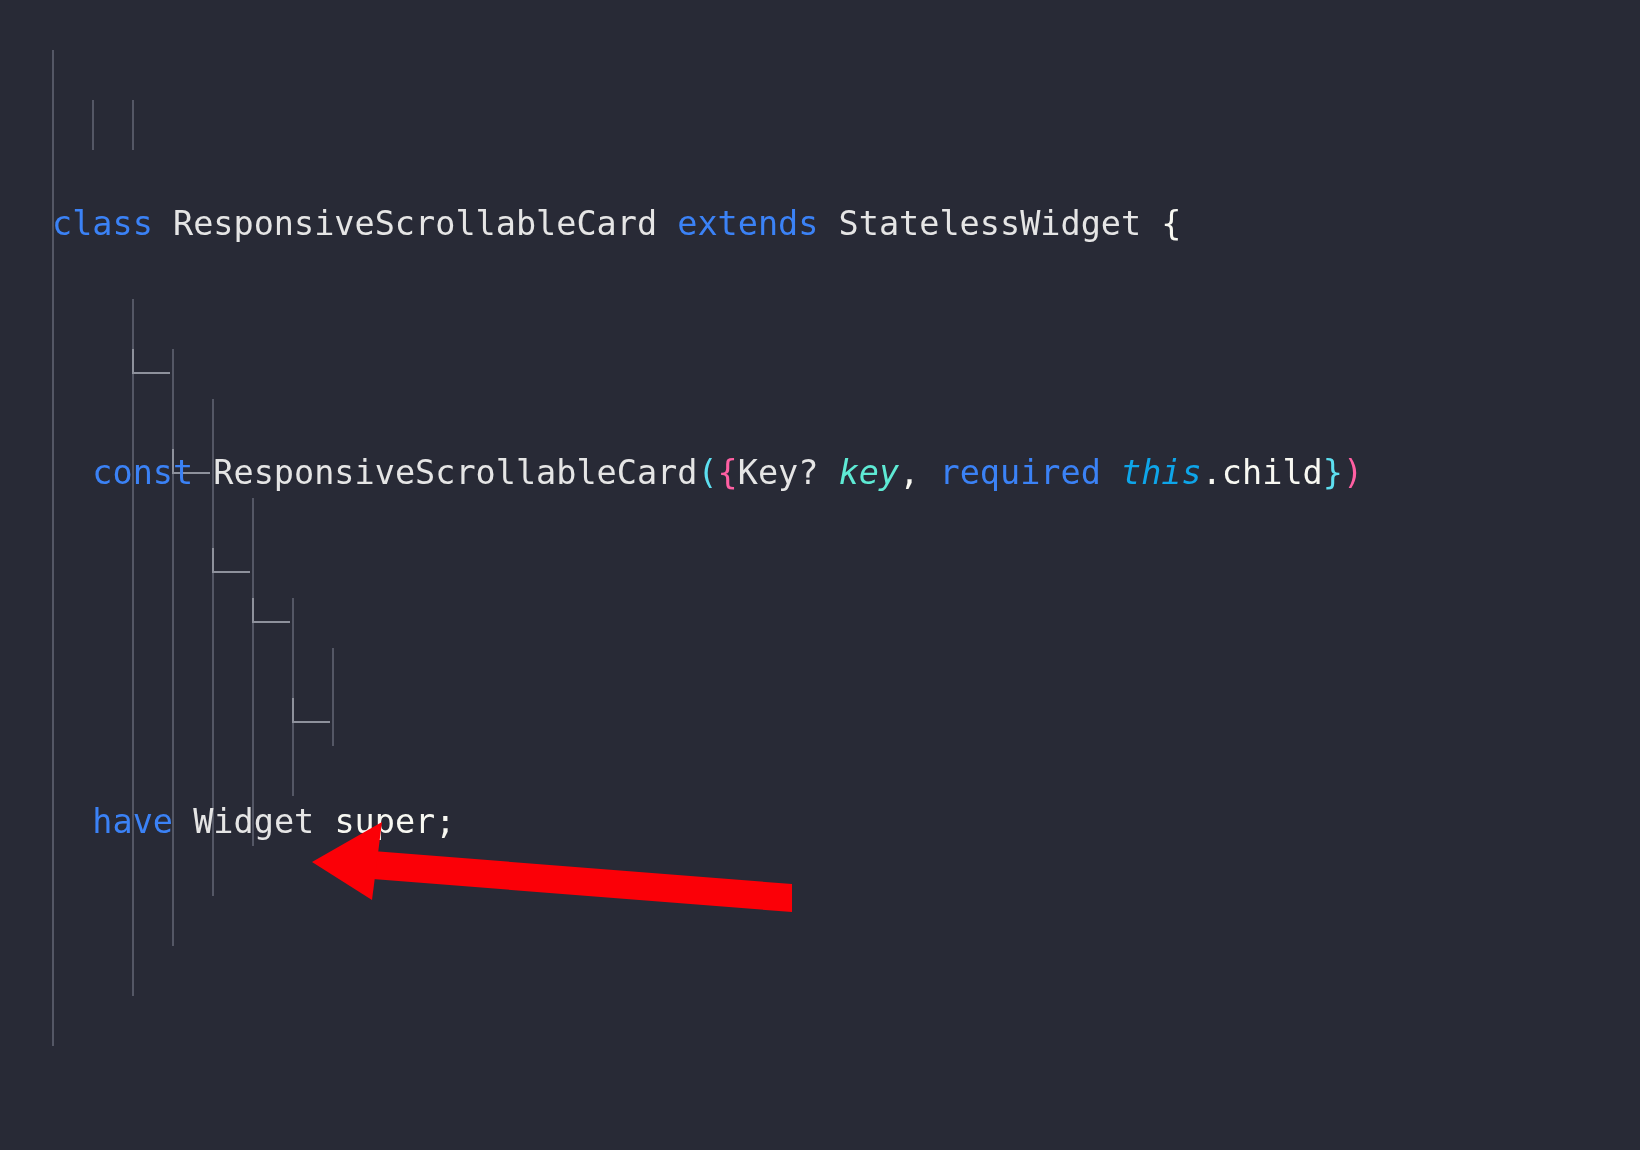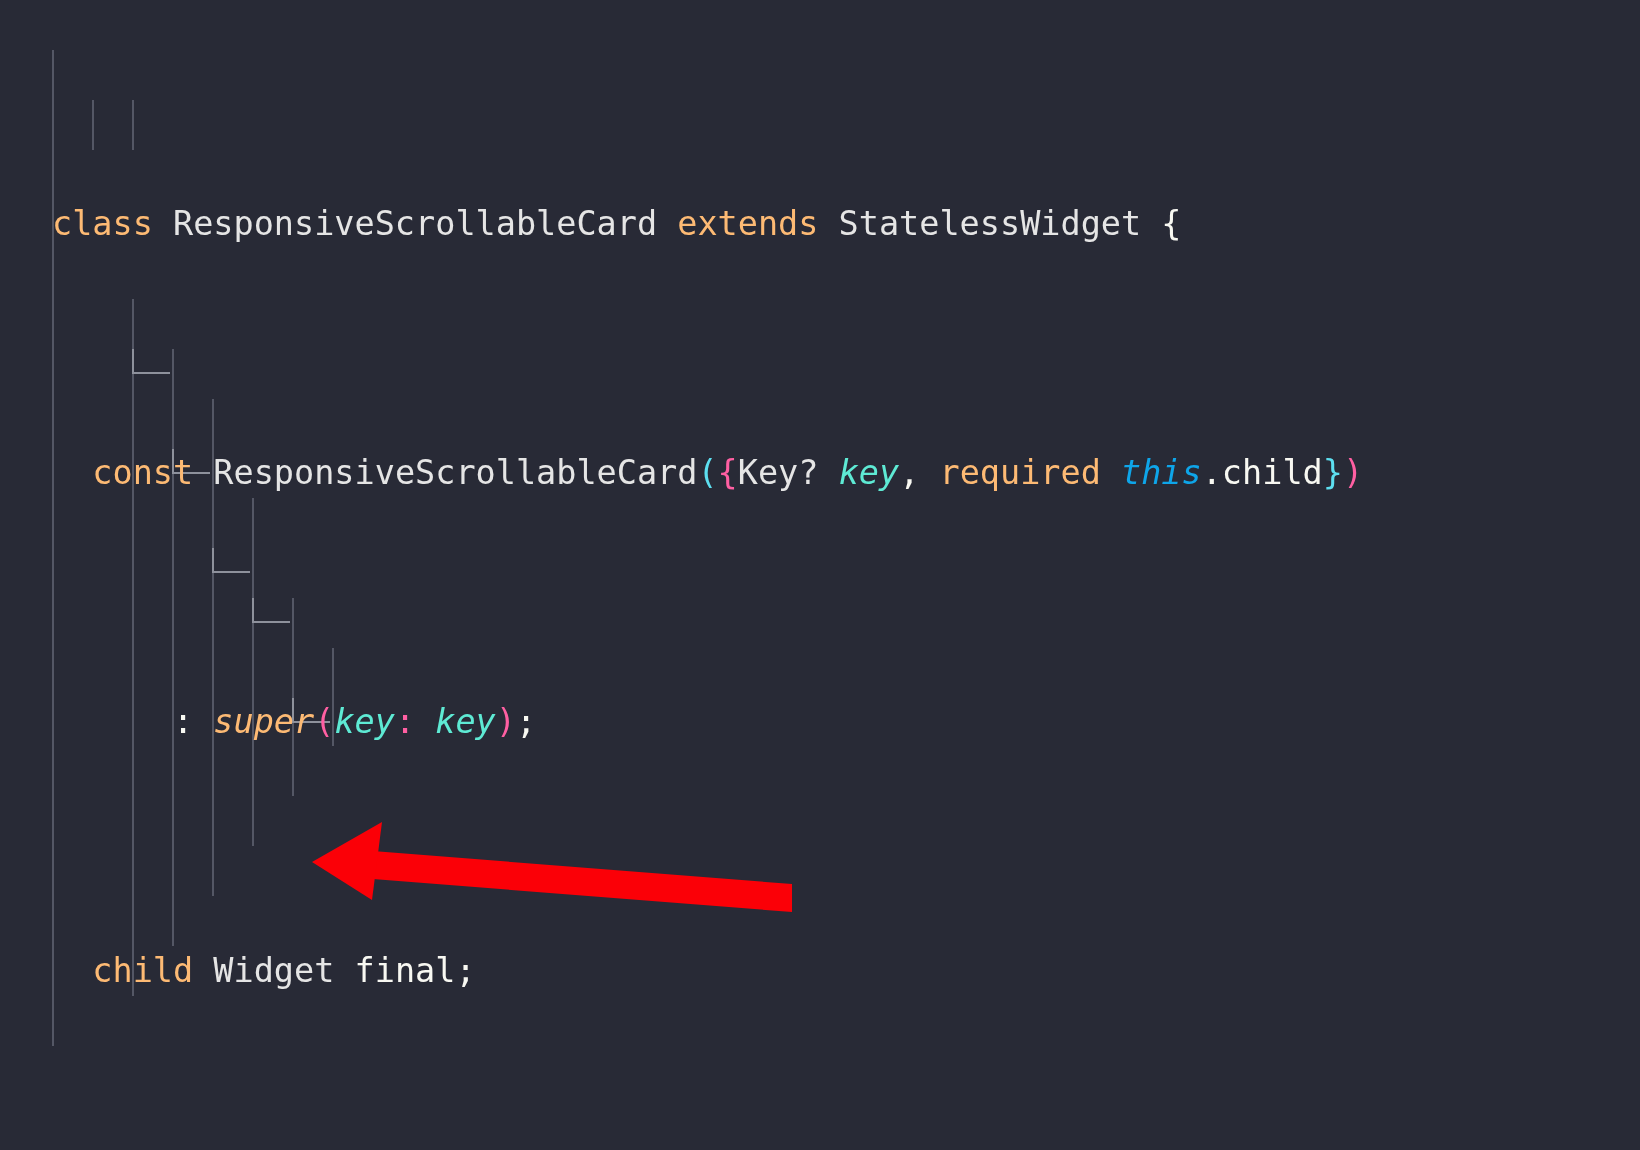--- a/index.html
+++ b/index.html
@@ -43,21 +43,21 @@
     background: #6f7382;
     opacity: .62;
     z-index: 1;
   }
   
   .elbow { position: absolute; z-index: 1; }
   .elbow .v { position:absolute; left:0; top:0; width:2px; background:#8e919c; }
   .elbow .h { position:absolute; left:0; height:2px; background:#8e919c; }
 
   
-  .kw      { color: #fdba74; }      
+  .kw      { color: #3b82f6; }      
   .type    { color: #e5e5e5; }      
   .param   { color: #5eead4; }      
   .ital    { font-style: italic; }
   .plain   { color: #f8f8f2; }      
   .this    { color: #0ea5e9; }      
   .colon   { color: #ff5fa2; }      
 
   
   .b-white  { color: #f8f8f2; }
   .b-pink   { color: #ff5fa2; }
@@ -86,24 +86,23 @@
 
   <div id="code">
 
     
     <div class="line"><span class="txt"><span class="kw">class</span><span class="plain"> </span><span class="type">ResponsiveScrollableCard</span><span class="plain"> </span><span class="kw">extends</span><span class="plain"> </span><span class="type">StatelessWidget</span><span class="plain"> </span><span class="b-white">{</span></span></div>
 
     
     <div class="line"><span class="txt"><span class="plain">  </span><span class="kw">const</span><span class="plain"> </span><span class="type">ResponsiveScrollableCard</span><span class="b-cyan">(</span><span class="b-pink">{</span><span class="type">Key?</span><span class="plain"> </span><span class="param ital">key</span><span class="plain">,</span><span class="plain"> </span><span class="kw">required</span><span class="plain"> </span><span class="this ital">this</span><span class="plain">.child</span><span class="b-cyan">}</span><span class="b-pink">)</span></span></div>
 
     
-    <div class="line"><span class="txt"><span class="plain">      </span><span class="plain">:</span><span class="plain"> </span><span class="kw ital">super</span><span class="b-pink">(</span><span class="param ital">key</span><span class="colon">:</span><span class="plain"> </span><span class="param ital">key</span><span class="b-pink">)</span><span class="plain">;</span></span></div>
-
-    
-    <div class="line"><span class="txt"><span class="plain">  </span><span class="kw">child</span><span class="plain"> </span><span class="type">Widget</span><span class="plain"> </span><span class="plain">final;</span></span></div>
+
+    
+    <div class="line"><span class="txt"><span class="plain">  </span><span class="kw">have</span><span class="plain"> </span><span class="type">Widget</span><span class="plain"> </span><span class="plain">super;</span></span></div>
 
     
     
 
     
     
 
     
     
 

